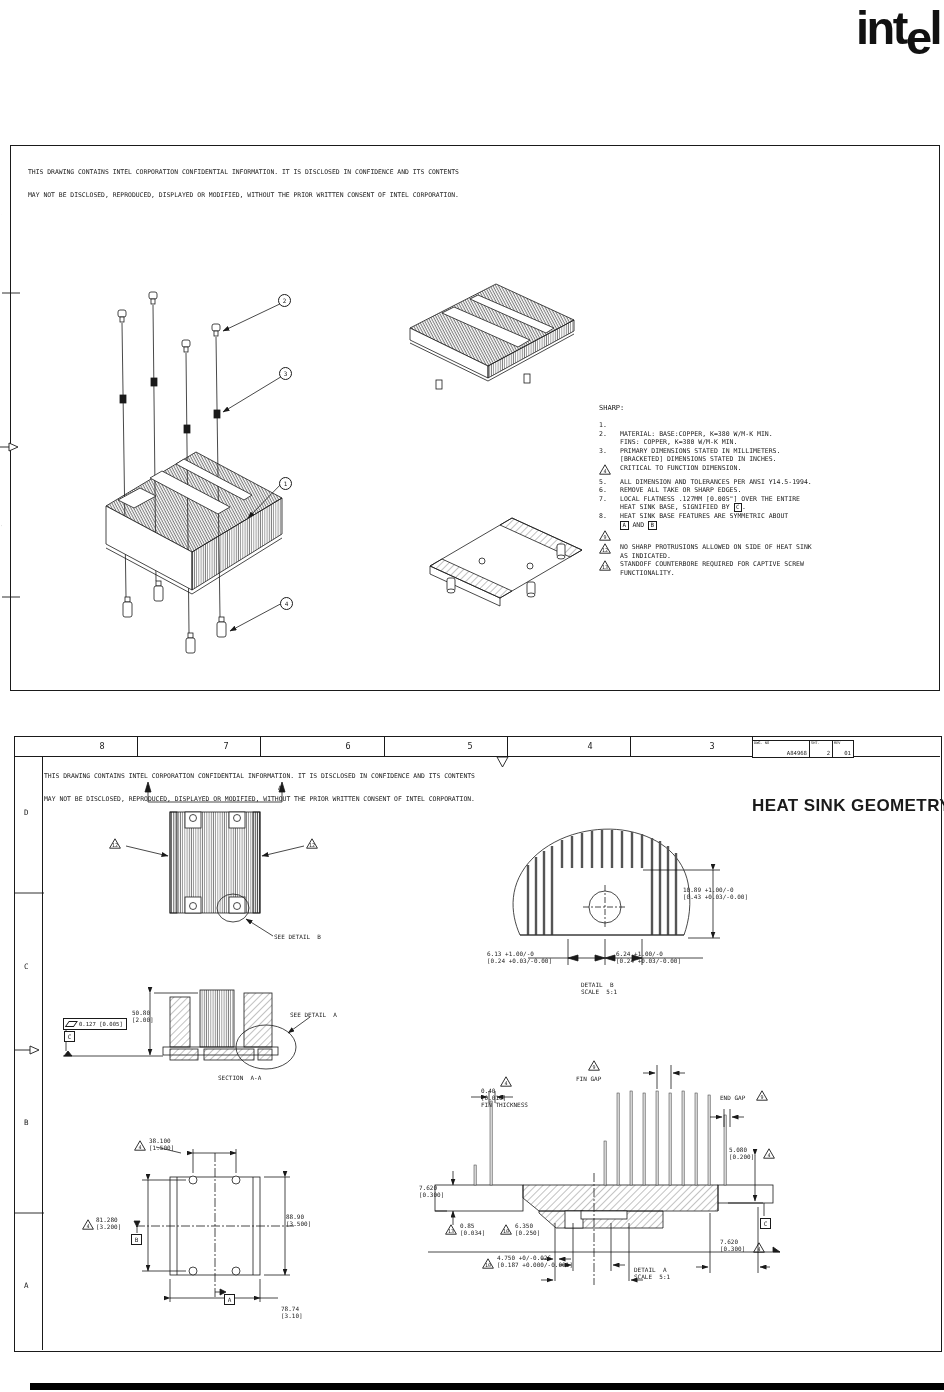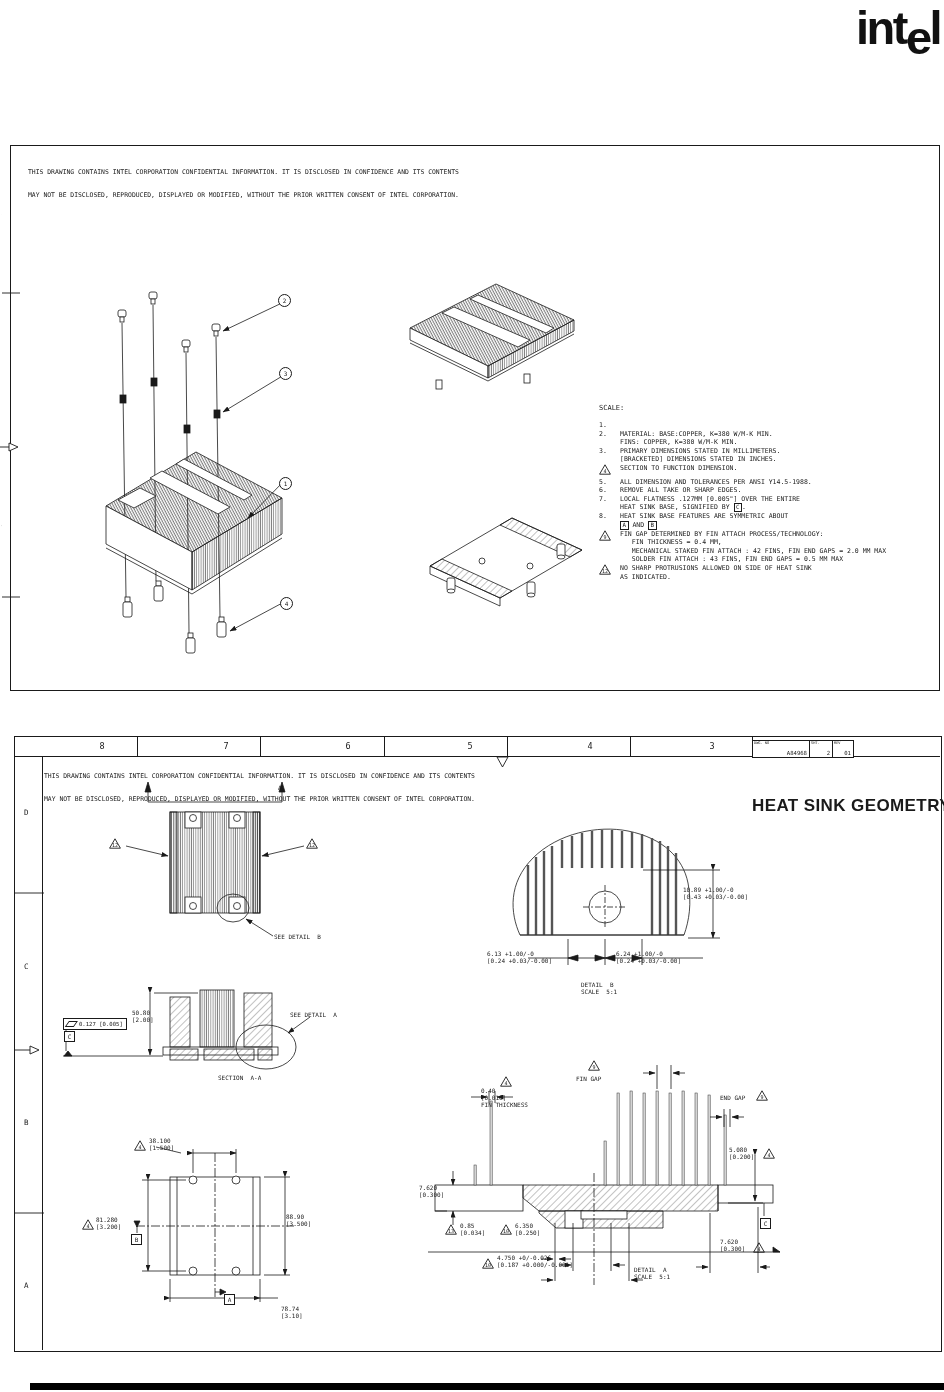--- a/index.html
+++ b/index.html
@@ -160,69 +160,75 @@
       <rect x="115" y="96" width="8" height="13" rx="2"></rect>
         <ellipse cx="119" cy="109" rx="4" ry="2"></ellipse>
       <rect x="145" y="58" width="8" height="13" rx="2"></rect>
         <ellipse cx="149" cy="71" rx="4" ry="2"></ellipse>
     </g>
     <circle cx="70" cy="75" r="3"></circle>
       <circle cx="118" cy="80" r="3"></circle>
   </svg>
 
   <div class="notes">
-    <div class="notes-title">SCALE:</div>
+    <div class="notes-title">SHARP:</div>
     <div id="notes-list">
         <div class="note-row">
           <div class="note-marker">1.</div>
         </div>
         <div class="note-row">
           <div class="note-marker">2.</div>
           <div class="note-body">MATERIAL: BASE:COPPER, K=380 W/M-K MIN.<br>FINS: COPPER, K=380 W/M-K MIN.</div>
         </div>
         <div class="note-row">
           <div class="note-marker">3.</div>
           <div class="note-body">PRIMARY DIMENSIONS STATED IN MILLIMETERS.<br>[BRACKETED] DIMENSIONS STATED IN INCHES.</div>
         </div>
         <div class="note-row">
           <div class="note-marker"><svg width="12" height="11" viewBox="0 0 12 11">
               <path d="M6,0.8 L11.4,10.2 H0.6 Z" fill="none" stroke="#1a1a1a" stroke-width="0.9"></path>
               <text x="6" y="9" text-anchor="middle" font-size="5" fill="#1a1a1a" font-family="DejaVu Sans Mono, monospace">4</text>
             </svg></div>
-          <div class="note-body">SECTION TO FUNCTION DIMENSION.</div>
+          <div class="note-body">CRITICAL TO FUNCTION DIMENSION.</div>
         </div>
         <div class="note-row">
           <div class="note-marker">5.</div>
-          <div class="note-body">ALL DIMENSION AND TOLERANCES PER ANSI Y14.5-1988.</div>
+          <div class="note-body">ALL DIMENSION AND TOLERANCES PER ANSI Y14.5-1994.</div>
         </div>
         <div class="note-row">
           <div class="note-marker">6.</div>
           <div class="note-body">REMOVE ALL TAKE OR SHARP EDGES.</div>
         </div>
         <div class="note-row">
           <div class="note-marker">7.</div>
           <div class="note-body">LOCAL FLATNESS .127MM [0.005"] OVER THE ENTIRE<br>HEAT SINK BASE, SIGNIFIED BY <span class="dbox">C</span>.</div>
         </div>
         <div class="note-row">
           <div class="note-marker">8.</div>
           <div class="note-body">HEAT SINK BASE FEATURES ARE SYMMETRIC ABOUT<br><span class="dbox">A</span> AND <span class="dbox">B</span></div>
         </div>
         <div class="note-row">
           <div class="note-marker"><svg width="12" height="11" viewBox="0 0 12 11">
               <path d="M6,0.8 L11.4,10.2 H0.6 Z" fill="none" stroke="#1a1a1a" stroke-width="0.9"></path>
               <text x="6" y="9" text-anchor="middle" font-size="5" fill="#1a1a1a" font-family="DejaVu Sans Mono, monospace">9</text>
             </svg></div>
-          <div class="note-body">FIN GAP DETERMINED BY FIN ATTACH PROCESS/TECHNOLOGY:<br>   FIN THICKNESS = 0.4 MM,<br>   MECHANICAL STAKED FIN ATTACH : 42 FINS, FIN END GAPS = 2.0 MM MAX<br>   SOLDER FIN ATTACH : 43 FINS, FIN END GAPS = 0.5 MM MAX</div>
         </div>
         <div class="note-row">
           <div class="note-marker"><svg width="12" height="11" viewBox="0 0 12 11">
               <path d="M6,0.8 L11.4,10.2 H0.6 Z" fill="none" stroke="#1a1a1a" stroke-width="0.9"></path>
               <text x="6" y="9" text-anchor="middle" font-size="5" fill="#1a1a1a" font-family="DejaVu Sans Mono, monospace">12</text>
             </svg></div>
           <div class="note-body">NO SHARP PROTRUSIONS ALLOWED ON SIDE OF HEAT SINK<br>AS INDICATED.</div>
+        </div>
+        <div class="note-row">
+          <div class="note-marker"><svg width="12" height="11" viewBox="0 0 12 11">
+              <path d="M6,0.8 L11.4,10.2 H0.6 Z" fill="none" stroke="#1a1a1a" stroke-width="0.9"></path>
+              <text x="6" y="9" text-anchor="middle" font-size="5" fill="#1a1a1a" font-family="DejaVu Sans Mono, monospace">13</text>
+            </svg></div>
+          <div class="note-body">STANDOFF COUNTERBORE REQUIRED FOR CAPTIVE SCREW<br>FUNCTIONALITY.</div>
         </div>
       </div>
   </div>
 
   <div class="panel" id="panel-bottom"></div>
   <div class="ruler-line"></div>
   <div class="innerline"></div>
   <div class="conf" style="left:44px;top:758px;">
     <div>THIS DRAWING CONTAINS INTEL CORPORATION CONFIDENTIAL INFORMATION. IT IS DISCLOSED IN CONFIDENCE AND ITS CONTENTS</div>
     <div>MAY NOT BE DISCLOSED, REPRODUCED, DISPLAYED OR MODIFIED, WITHOUT THE PRIOR WRITTEN CONSENT OF INTEL CORPORATION.</div>

